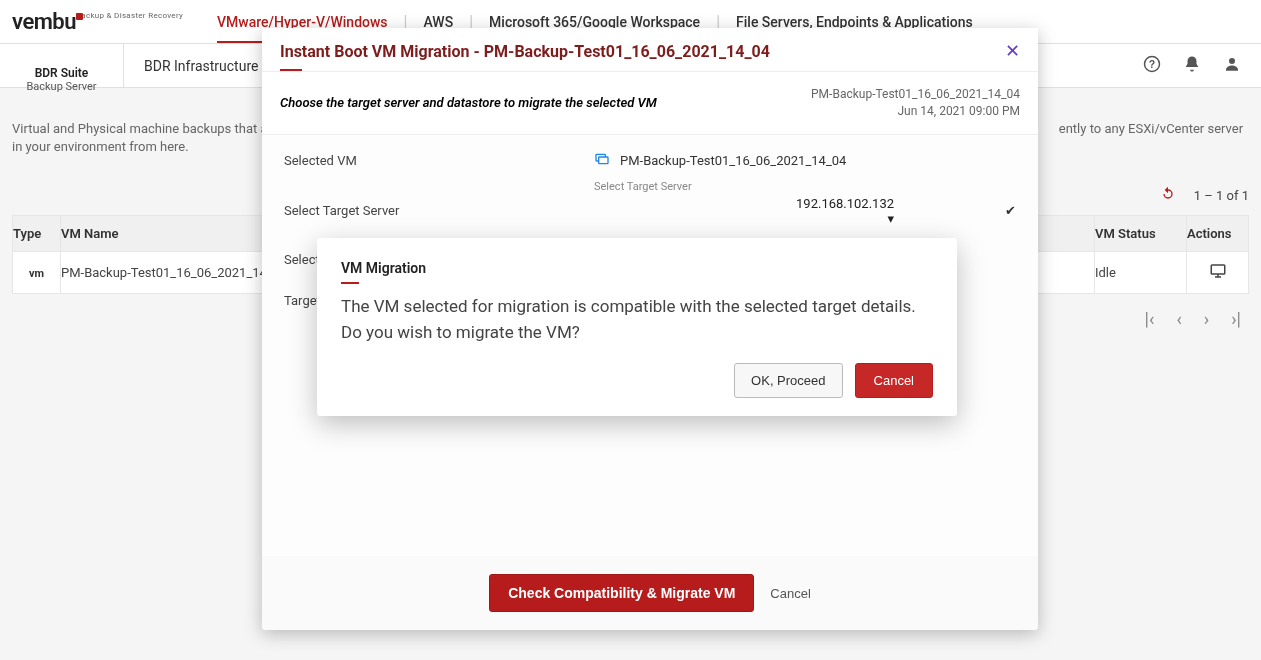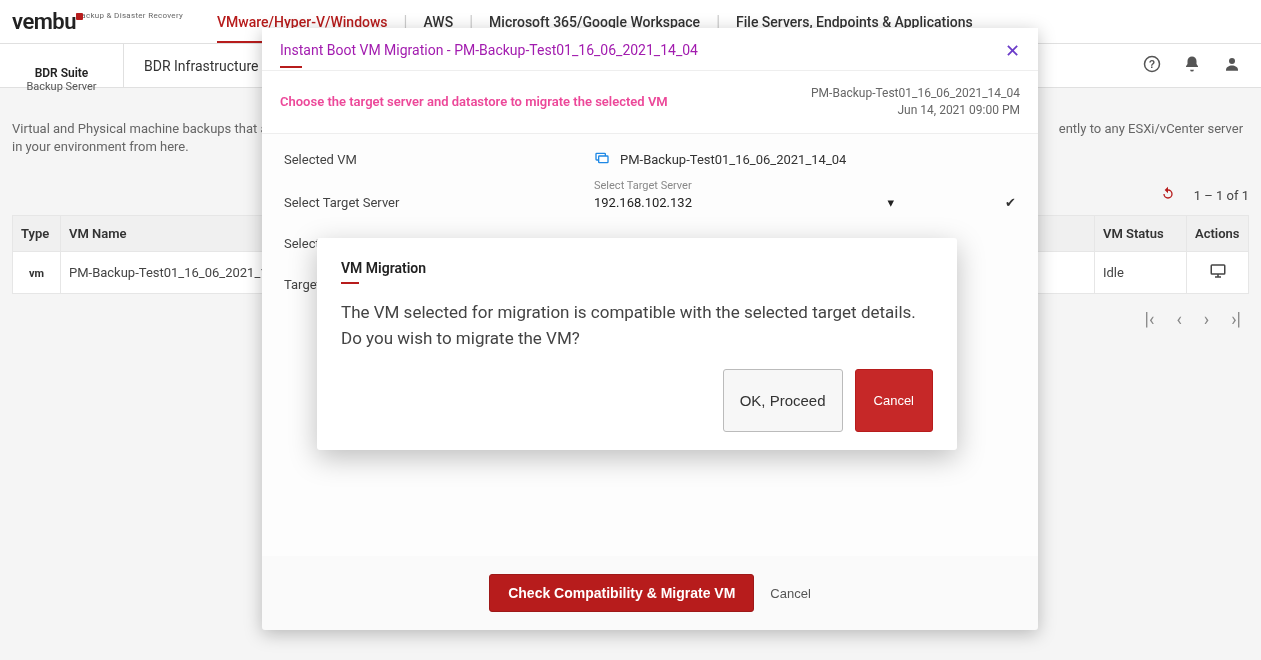--- a/index.html
+++ b/index.html
@@ -167,21 +167,21 @@
 
     table.vms {
       width: 100%;
       border-collapse: collapse;
       margin-top: 10px;
       background: #fff;
       font-size: 13px;
     }
     table.vms th, table.vms td {
       border: 1px solid #e6e6e6;
-      padding: 10px 8px;
+      padding: 10px 0;
       text-align: left;
       color: #444;
     }
     table.vms th {
       background: #f0f0f0;
       font-weight: 600;
       color: #333;
     }
     .type-badge {
       font-weight: 700;
@@ -219,23 +219,23 @@
     }
     .mdlg-header {
       padding: 14px 18px 10px 18px;
       border-bottom: 1px solid #eee;
       display: flex;
       justify-content: space-between;
       align-items: flex-start;
       background: #fff;
     }
     .mdlg-title {
-      font-size: 14px;
-      font-weight: 400;
-      color: #a21caf;
+      font-size: 16px;
+      font-weight: 700;
+      color: #7f1d1d;
       position: relative;
     }
     .mdlg-title::after {
       content: "";
       position: absolute;
       left: 0;
       bottom: -10px;
       width: 22px;
       height: 2px;
       background: #b71c1c;
@@ -248,21 +248,21 @@
     }
     .mdlg-subheader {
       display: flex;
       justify-content: space-between;
       align-items: center;
       padding: 14px 18px;
       border-bottom: 1px solid #eee;
       background: #fff;
       font-size: 13px;
     }
-    .mdlg-subheader .left { font-weight: 600; color: #ec4899; }
+    .mdlg-subheader .left { font-weight: 600; color: #000000; font-style: italic; }
     .mdlg-subheader .right { color: #666; font-size: 12px; text-align: right; line-height: 1.4; }
     .mdlg-body {
       padding: 16px 22px;
       flex: 1;
       font-size: 13px;
       color: #444;
       background: #fdfdfd;
     }
     .form-row {
       display: flex;
@@ -282,20 +282,21 @@
       position: absolute;
       top: -16px;
       left: 0;
     }
     .select-box {
       display: flex;
       justify-content: space-between;
       align-items: flex-end;
       width: 300px;
       color: #222;
+      flex-direction: column;
     }
     .check { color: #333; margin-left: 16px; }
     .mdlg-footer {
       display: flex;
       justify-content: center;
       align-items: center;
       gap: 16px;
       padding: 18px;
     }
     .btn-primary {
@@ -330,21 +331,21 @@
       background: #fff;
       border-radius: 3px;
       box-shadow: 0 8px 28px rgba(0,0,0,0.25);
       padding: 22px 24px 18px 24px;
     }
     .confirm-title {
       font-size: 14px;
       font-weight: 600;
       color: #222;
       position: relative;
-      margin-bottom: 24px;
+      margin-bottom: 18px;
     }
     .confirm-title::after {
       content: "";
       position: absolute;
       left: 0;
       bottom: -8px;
       width: 18px;
       height: 2px;
       background: #b71c1c;
     }
@@ -357,22 +358,22 @@
     .confirm-actions {
       display: flex;
       justify-content: flex-end;
       gap: 12px;
     }
     .btn-default {
       background: #f7f7f7;
       border: 1px solid #bbb;
       color: #333;
       border-radius: 3px;
-      padding: 22px 16px;
-      font-size: 15px;
+      padding: 9px 16px;
+      font-size: 13px;
       cursor: pointer;
       text-align: center;
     }
     .btn-danger {
       background: #c62828;
       color: #fff;
       border: 1px solid #b71c1c;
       border-radius: 3px;
       padding: 9px 18px;
       font-size: 13px;

